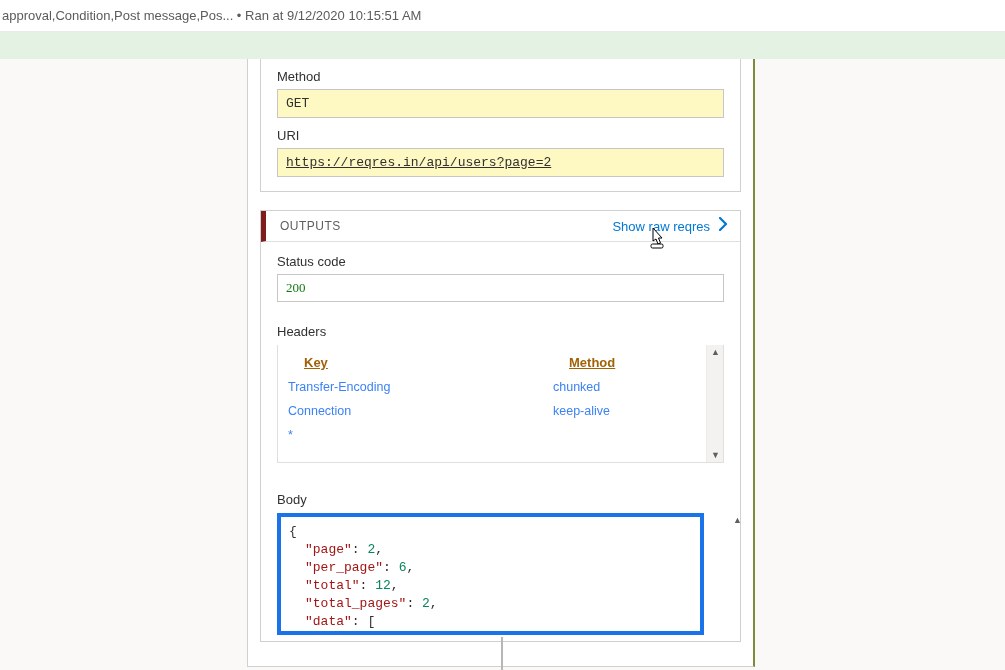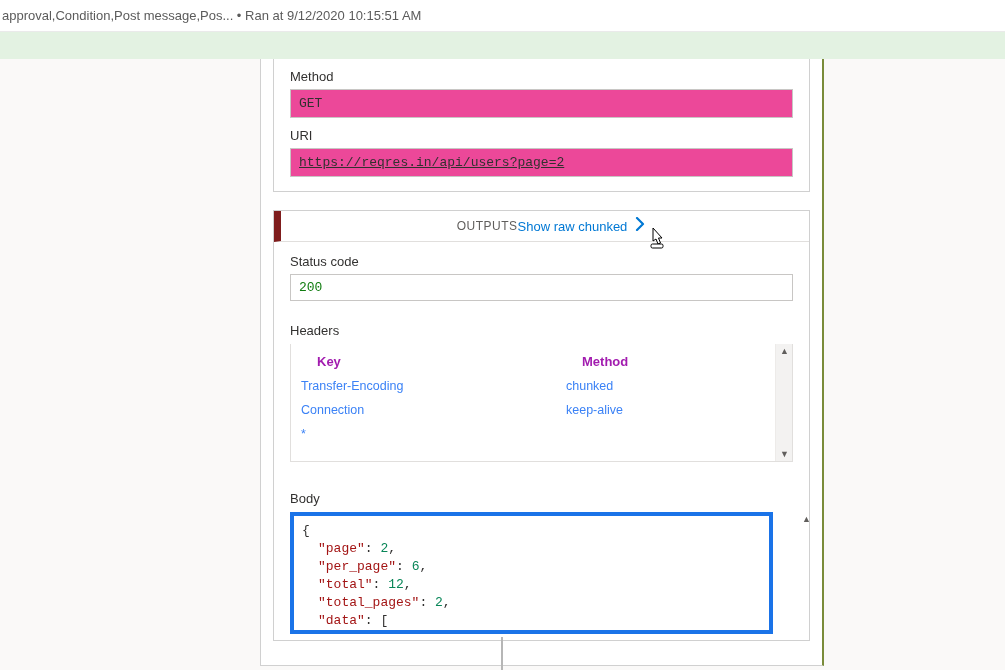--- a/index.html
+++ b/index.html
@@ -25,23 +25,23 @@
     height: 27px;
     background: #e3f2e2;
   }
   .canvas {
     position: relative;
     height: 611px;
     background: #faf9f8;
   }
   .card {
     position: absolute;
-    left: 260px;
+    left: 247px;
     top: 0;
-    width: 564px;
+    width: 508px;
     background: #fff;
     border: 1px solid #d0d0d0;
     border-top: none;
     border-right: 2px solid #7a8c3a;
     border-bottom: 1px solid #d0d0d0;
   }
   .card-inner { padding: 0 0 12px 0; }
   .inputs-wrap {
     border: 1px solid #d0d0d0;
     margin: 0 12px 18px 12px;
@@ -54,37 +54,37 @@
     font-size: 13px;
     margin-bottom: 5px;
     font-weight: 400;
   }
   .field-box {
     border: 1px solid #c8c6c4;
     padding: 5px 8px;
     font-family: Consolas, "Courier New", monospace;
     font-size: 13px;
     color: #323130;
-    background: #ec4899;
+    background: #fef9c3;
     line-height: 17px;
   }
   .uri-link {
     text-decoration: underline;
     color: #323130;
   }
   .outputs-wrap {
     border: 1px solid #d0d0d0;
     margin: 0 12px 12px 12px;
   }
   .outputs-header {
     display: flex;
     align-items: center;
-    justify-content: center;
-    padding: 6px 10px 6px 24px;
-    border-left: 7px solid #7f1d1d;
+    justify-content: space-between;
+    padding: 6px 10px 6px 14px;
+    border-left: 5px solid #7f1d1d;
     border-bottom: 1px solid #e1dfdd;
   }
   .outputs-header h3 {
     font-size: 12px;
     font-weight: 400;
     letter-spacing: 0.5px;
     color: #605e5c;
   }
   .show-raw {
     display: flex;
@@ -96,21 +96,21 @@
   }
   .chev {
     color: #0078d4;
     font-size: 16px;
     font-weight: bold;
   }
   .outputs-body { padding: 12px 16px 0 16px; }
   .status-box {
     border: 1px solid #c8c6c4;
     padding: 5px 8px;
-    font-family: Liberation Mono, monospace;
+    font-family: Liberation Serif, serif;
     font-size: 13px;
     color: #107c10;
   }
   .headers-tbl {
     position: relative;
     border: 1px solid #e1dfdd;
     border-top: none;
     margin-top: 6px;
     height: 118px;
     padding: 6px 10px;
@@ -133,21 +133,21 @@
     z-index: 2;
   }
   .headers-tbl .arrow-up { top: 2px; }
   .headers-tbl .arrow-down { bottom: 2px; }
   .htbl-row {
     display: flex;
     padding: 4px 0 6px 0;
   }
   .hkey { flex: 0 0 265px; }
   .hval { flex: 1; }
-  .hhead { font-weight: 600; color: #a21caf; padding-left: 16px; }
+  .hhead { font-weight: 600; text-decoration: underline; color: #a16207; padding-left: 16px; }
   .hcell { color: #3b82f6; font-size: 12.5px; }
   .body-box {
     position: relative;
     border: 4px solid #1a73e8;
     margin: 6px 20px 6px 0;
     padding: 6px 8px;
     font-family: Consolas, "Courier New", monospace;
     font-size: 13px;
     line-height: 18px;
     height: 122px;
@@ -206,21 +206,21 @@
           <div class="field-box">
             <span class="uri-link">https://reqres.in/api/users?page=2</span>
           </div>
         </div>
       </div>
 
       <div class="outputs-wrap">
         <div class="outputs-header">
           <h3>OUTPUTS</h3>
           <div class="show-raw">
-            <span>Show raw chunked</span>
+            <span>Show raw reqres</span>
             <span class="chev">
               <svg width="14" height="14" viewBox="0 0 14 14">
                   <path d="M4 1 L10 7 L4 13" fill="none" stroke="#0078d4" stroke-width="2.2" stroke-linecap="round" stroke-linejoin="round"></path>
                 </svg>
             </span>
           </div>
         </div>
 
         <div class="outputs-body">
           <div class="field-label">Status code</div>

